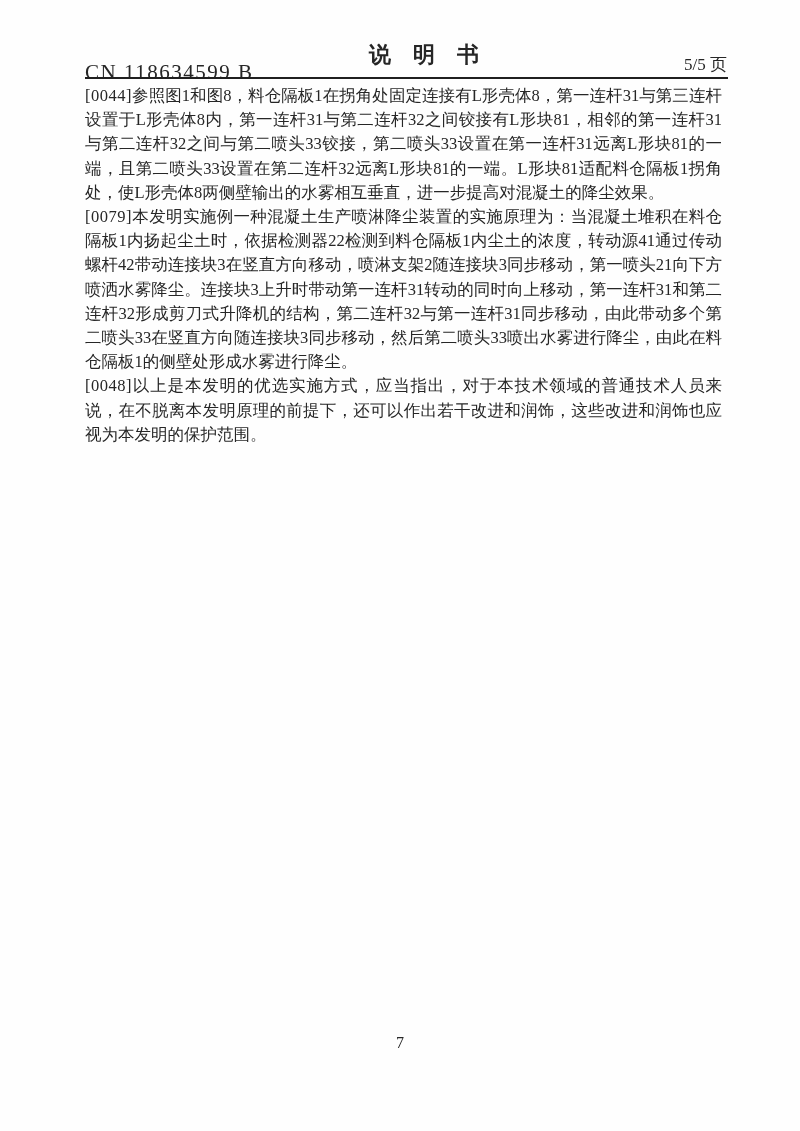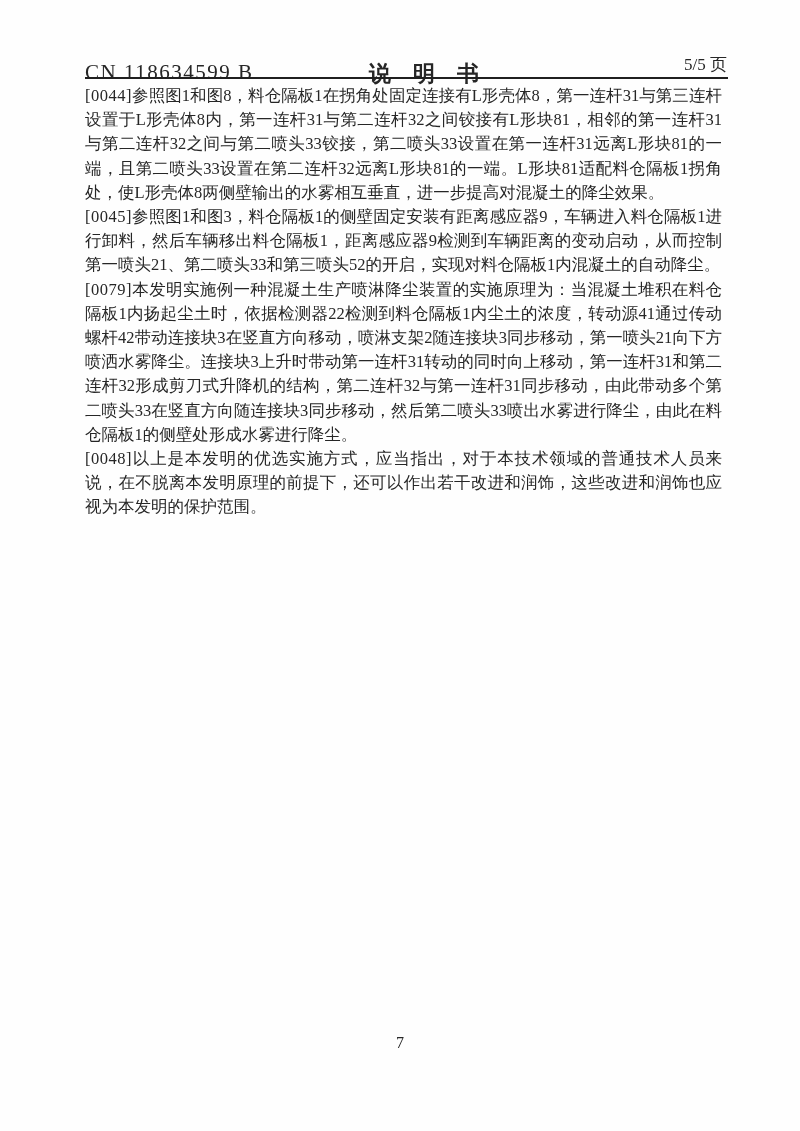--- a/index.html
+++ b/index.html
@@ -21,21 +21,21 @@
     left: 85px;
     top: 60px;
     font-size: 21px;
     letter-spacing: 1.5px;
     white-space: nowrap;
   }
   .doc-title {
     position: absolute;
     left: 0;
     right: 0;
-    top: 59px;
+    top: 40px;
     text-align: center;
     font-size: 22px;
     font-weight: 600;
     letter-spacing: 22px;
     text-indent: 22px;
     white-space: nowrap;
     padding-left: 48px;
   }
   .page-indicator {
     position: absolute;
@@ -91,21 +91,20 @@
 
   <span class="page-indicator">5/5 页</span>
 
   <div class="rule"></div>
 
   <div class="content">
 
 
     <p class="para"><span class="tag">[0044]</span><span>参照图1和图8，料仓隔板1在拐角处固定连接有L形壳体8，第一连杆31与第三连杆设置于L形壳体8内，第一连杆31与第二连杆32之间铰接有L形块81，相邻的第一连杆31与第二连杆32之间与第二喷头33铰接，第二喷头33设置在第一连杆31远离L形块81的一端，且第二喷头33设置在第二连杆32远离L形块81的一端。L形块81适配料仓隔板1拐角处，使L形壳体8两侧壁输出的水雾相互垂直，进一步提高对混凝土的降尘效果。</span></p>
 
-    <p class="para"><span class="tag">[0045]</span><span>参照图1和图3，料仓隔板1的侧壁固定安装有距离感应器9，车辆进入料仓隔板1进行卸料，然后车辆移出料仓隔板1，距离感应器9检测到车辆距离的变动启动，从而控制第一喷头21、第二喷头33和第三喷头52的开启，实现对料仓隔板1内混凝土的自动降尘。</span></p>
 
     <p class="para"><span class="tag">[0079]</span><span>本发明实施例一种混凝土生产喷淋降尘装置的实施原理为：当混凝土堆积在料仓隔板1内扬起尘土时，依据检测器22检测到料仓隔板1内尘土的浓度，转动源41通过传动螺杆42带动连接块3在竖直方向移动，喷淋支架2随连接块3同步移动，第一喷头21向下方喷洒水雾降尘。连接块3上升时带动第一连杆31转动的同时向上移动，第一连杆31和第二连杆32形成剪刀式升降机的结构，第二连杆32与第一连杆31同步移动，由此带动多个第二喷头33在竖直方向随连接块3同步移动，然后第二喷头33喷出水雾进行降尘，由此在料仓隔板1的侧壁处形成水雾进行降尘。</span></p>
 
 
     <p class="para"><span class="tag">[0048]</span><span>以上是本发明的优选实施方式，应当指出，对于本技术领域的普通技术人员来说，在不脱离本发明原理的前提下，还可以作出若干改进和润饰，这些改进和润饰也应视为本发明的保护范围。</span></p>
 
   </div>
 
   <div class="footer">
     <span>7</span>

